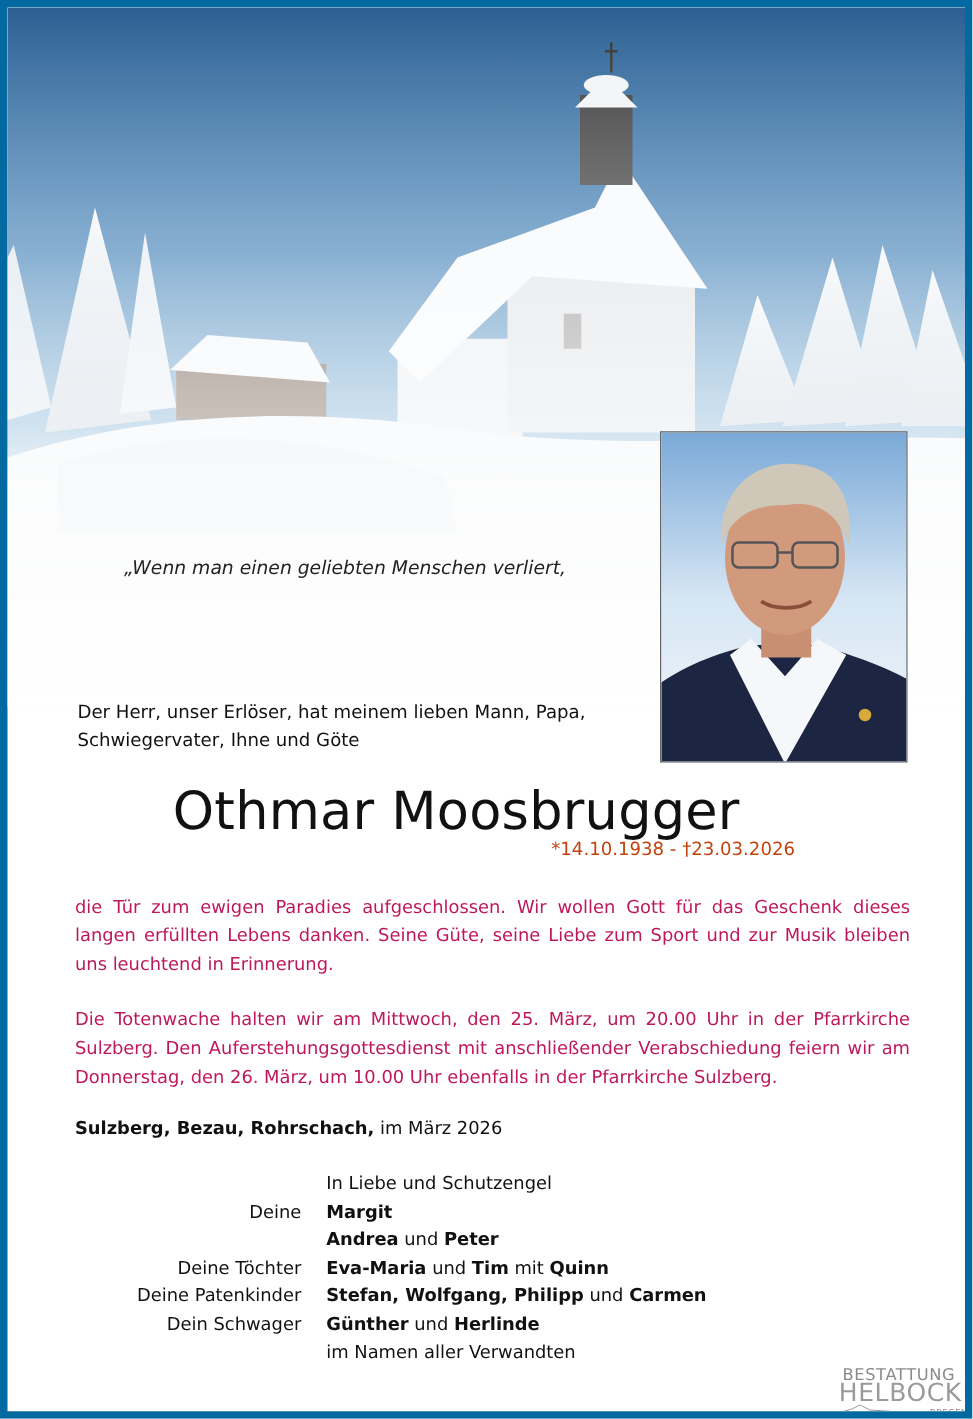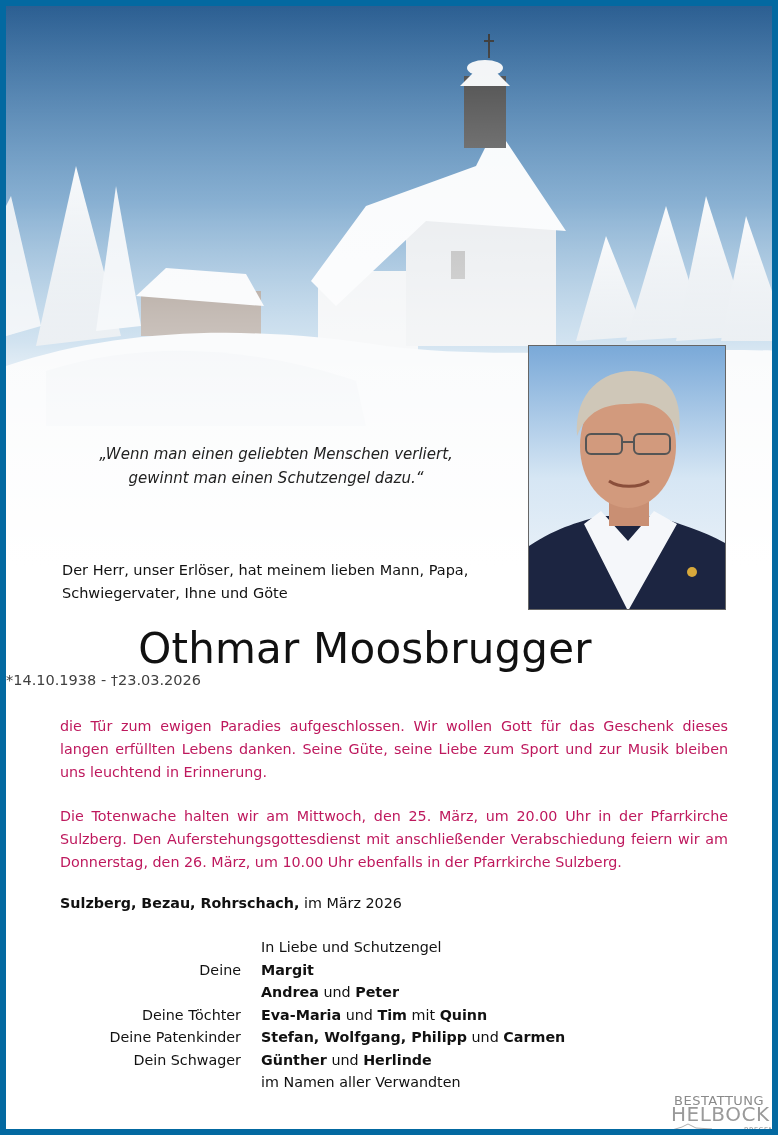--- a/index.html
+++ b/index.html
@@ -4,21 +4,21 @@
   <style>
     html, body { margin: 0; padding: 0; }
     body { width: 778px; height: 1135px; position: relative; overflow: hidden; background: #fff; font-family: "DejaVu Sans", sans-serif; color: #1a1a1a; }
     .page { position: absolute; inset: 0; border: 6px solid #0369a1; box-sizing: border-box; background: #fff; overflow: hidden; }
     .hero { position: absolute; left: 0; top: 0; width: 778px; height: 560px; overflow: hidden; }
     .hero svg { display: block; }
     .quote { position: absolute; left: 60px; top: 436px; width: 420px; text-align: center; font-style: italic; font-size: 15px; line-height: 24px; color: #222; }
     .photo { position: absolute; left: 522px; top: 339px; width: 198px; height: 265px; border: 1px solid #666; box-sizing: border-box; overflow: hidden; background: #cfe0f0; }
     .intro { position: absolute; left: 56px; top: 553px; width: 450px; font-size: 14.5px; line-height: 23px; color: #111; }
     .name { position: absolute; left: 0; top: 618px; width: 718px; text-align: center; font-size: 42px; color: #111; letter-spacing: 0.2px; }
-    .dates { position: absolute; left: 0; top: 666px; width: 630px; text-align: left; font-size: 14.5px; color: #404040; }
+    .dates { position: absolute; left: 0; top: 666px; width: 630px; text-align: right; font-size: 14.5px; color: #c2410c; }
     .para { position: absolute; left: 54px; width: 668px; font-size: 14.3px; line-height: 23px; text-align: justify; color: #be185d; }
     .p1 { top: 709px; }
     .p2 { top: 799px; }
     .signoff { position: absolute; left: 54px; top: 889px; font-size: 14.3px; color: #111; }
     .signoff b { font-weight: bold; }
     .family { position: absolute; left: 0; top: 933px; width: 778px; font-size: 14.3px; color: #111; }
     .frow { position: relative; height: 22.5px; }
     .frow .lbl { position: absolute; right: 543px; top: 0; text-align: left; white-space: nowrap; }
     .frow .val { position: absolute; left: 255px; top: 0; white-space: nowrap; }
     .val b { font-weight: bold; }
@@ -79,21 +79,20 @@
       <rect x="445" y="245" width="14" height="28" fill="#999"></rect>
 
       <path d="M0 360 C120 320 250 320 380 340 C500 355 650 340 778 345 L778 560 L0 560 Z" fill="#f1f4f7"></path>
       <path d="M40 365 C150 330 260 345 350 375 L360 420 L40 420 Z" fill="#e6ebf0"></path>
       <rect x="0" y="0" width="778" height="560" fill="url(#fade)"></rect>
     </svg>
   </div>
 
   <div class="quote">
     <div>„Wenn man einen geliebten Menschen verliert,</div>
-    <div>gewinnt man einen Schutzengel dazu.“</div>
   </div>
 
   <div class="photo">
     <svg width="198" height="265" viewBox="0 0 198 265">
       <defs>
         <linearGradient id="psky" x1="0" y1="0" x2="0" y2="1">
           <stop offset="0" stop-color="#7aa9d8"></stop>
           <stop offset="0.5" stop-color="#d6e6f4"></stop>
           <stop offset="1" stop-color="#f2f6fa"></stop>
         </linearGradient>

